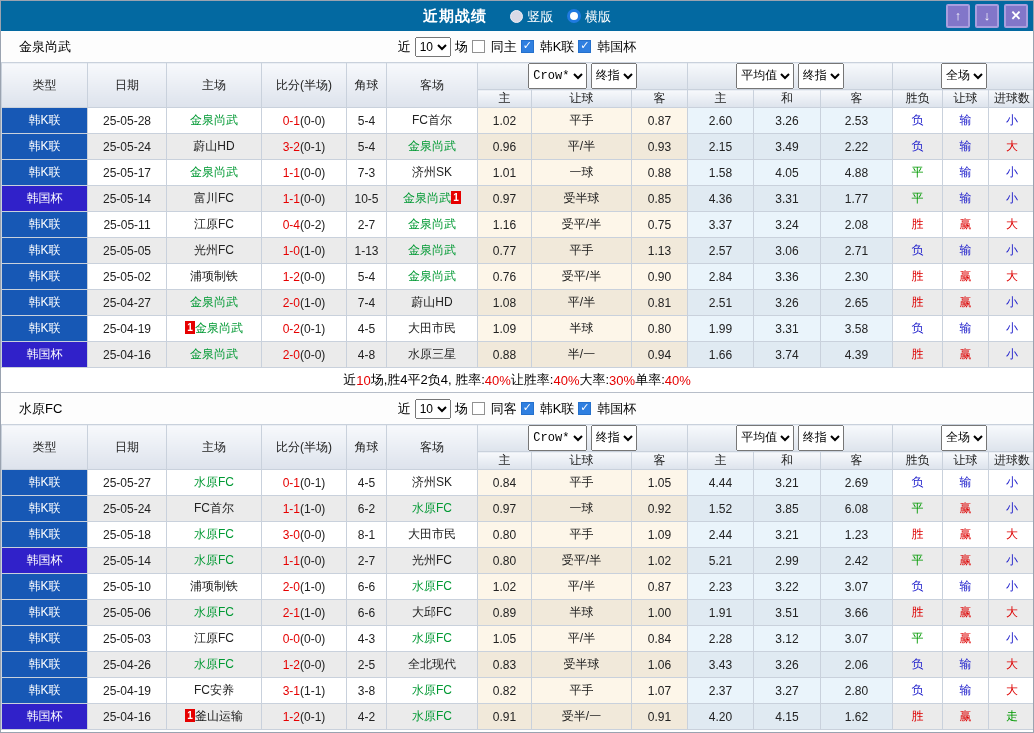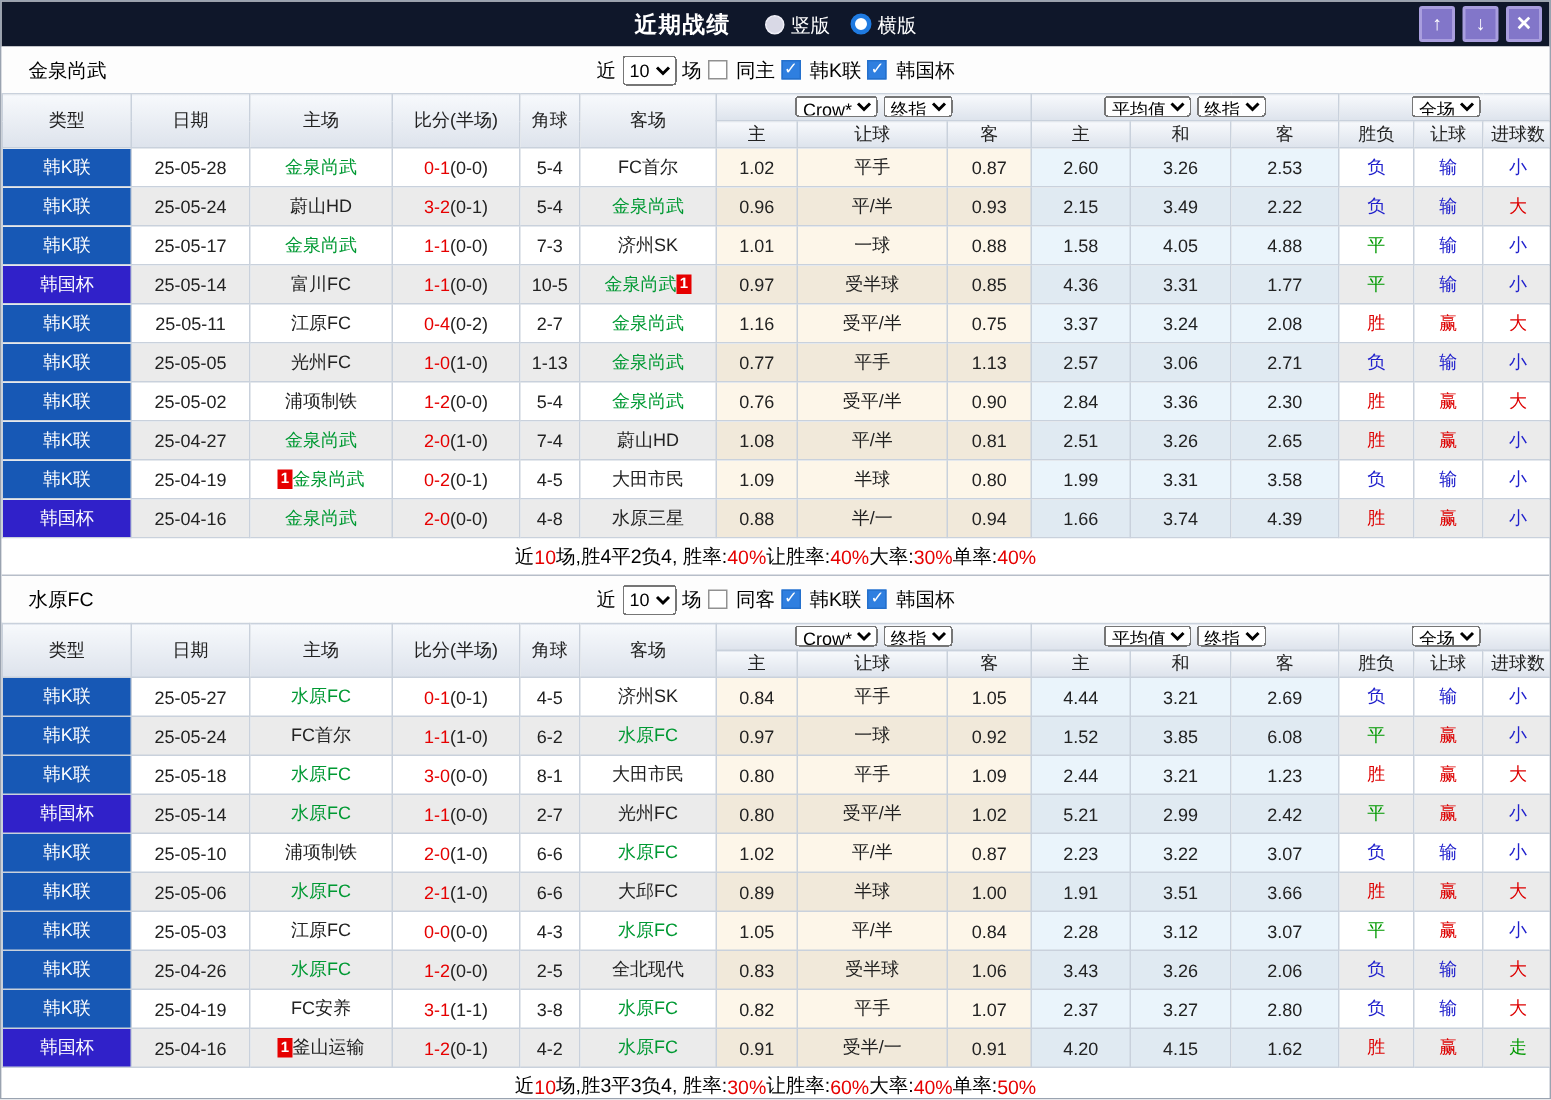--- a/index.html
+++ b/index.html
@@ -5,21 +5,21 @@
   * { box-sizing: border-box; }
   html,body { margin:0; padding:0; }
   body {
     width:1034px; height:733px;
     font-family:"Liberation Sans","DejaVu Sans",sans-serif;
     font-size:12px; color:#222; background:#fff;
   }
   .window { width:1034px; height:733px; border:1px solid #9aa3b0; display:flex; flex-direction:column; overflow:hidden; }
 
   
-  .titlebar { height:30px; background:#0f172a; position:relative; display:flex; align-items:center; flex:0 0 30px; }
+  .titlebar { height:30px; background:#0369a1; position:relative; display:flex; align-items:center; flex:0 0 30px; }
   .title-center { position:absolute; left:0; right:0; text-align:center; color:#fff; }
   .title-text { font-weight:bold; font-size:15px; letter-spacing:1px; }
   .radio-group { margin-left:10px; font-size:13px; }
   .radio { display:inline-block; width:13px; height:13px; border-radius:50%; vertical-align:-2px; margin:0 4px 0 10px; background:#d9d9e6; border:1px solid #efeff7; }
   .radio.selected { background:#fff; border:3px solid #1f7ae0; width:14px; height:14px; }
   .win-buttons { position:absolute; right:5px; top:3px; display:flex; gap:5px; }
   .win-btn { width:24px; height:24px; background:#8276c9; border:2px solid #a99ede; color:#fff; font-size:13px; font-weight:bold; line-height:18px; text-align:center; cursor:pointer; padding:0; border-radius:2px; }
 
   
   .controls { height:31px; flex:0 0 31px; position:relative; display:flex; align-items:center; justify-content:center; background:#fdfdfd; }
@@ -29,21 +29,21 @@
   .cb { display:inline-block; width:13px; height:13px; border:1px solid #919191; background:#fff; vertical-align:-2px; position:relative; margin-right:2px; }
   .cb.checked { background:#2f7fe0; border-color:#2470cc; }
   .cb.checked::after { content:"✓"; position:absolute; left:1px; top:-2px; color:#fff; font-size:11px; font-weight:bold; }
 
   
   table { border-collapse:collapse; table-layout:fixed; width:1034px; }
   th,td { border:1px solid #c9d1dc; padding:0 2px; text-align:center; overflow:hidden; white-space:nowrap; }
   thead th { background:linear-gradient(#f7f9fc,#dde3ec); font-weight:normal; color:#222; font-size:12px; }
   thead tr.h1 th { height:18px; }
   thead tr.h2 th { height:17px; }
-  thead select { font-size:12px; height:14px; }
+  thead select { font-size:12px; height:26px;font-family:Liberation Mono, monospace; }
   col.c-league{width:86px} col.c-date{width:79px} col.c-home{width:95px} col.c-score{width:85px}
   col.c-corner{width:40px} col.c-away{width:91px} col.c-w{width:54px} col.c-line{width:100px}
   col.c-l{width:56px} col.c-m1{width:66px} col.c-m2{width:67px} col.c-m3{width:72px}
   col.c-r1{width:50px} col.c-r2{width:46px} col.c-r3{width:47px}
 
   tbody td { height:26px; }
   tbody tr:nth-child(even) td { background:#ebebeb; }
   tbody tr:nth-child(odd) td { background:#fff; }
   td.league { background:#1758b5 !important; color:#fff; }
   td.league.cup { background:#3021c9 !important; }

